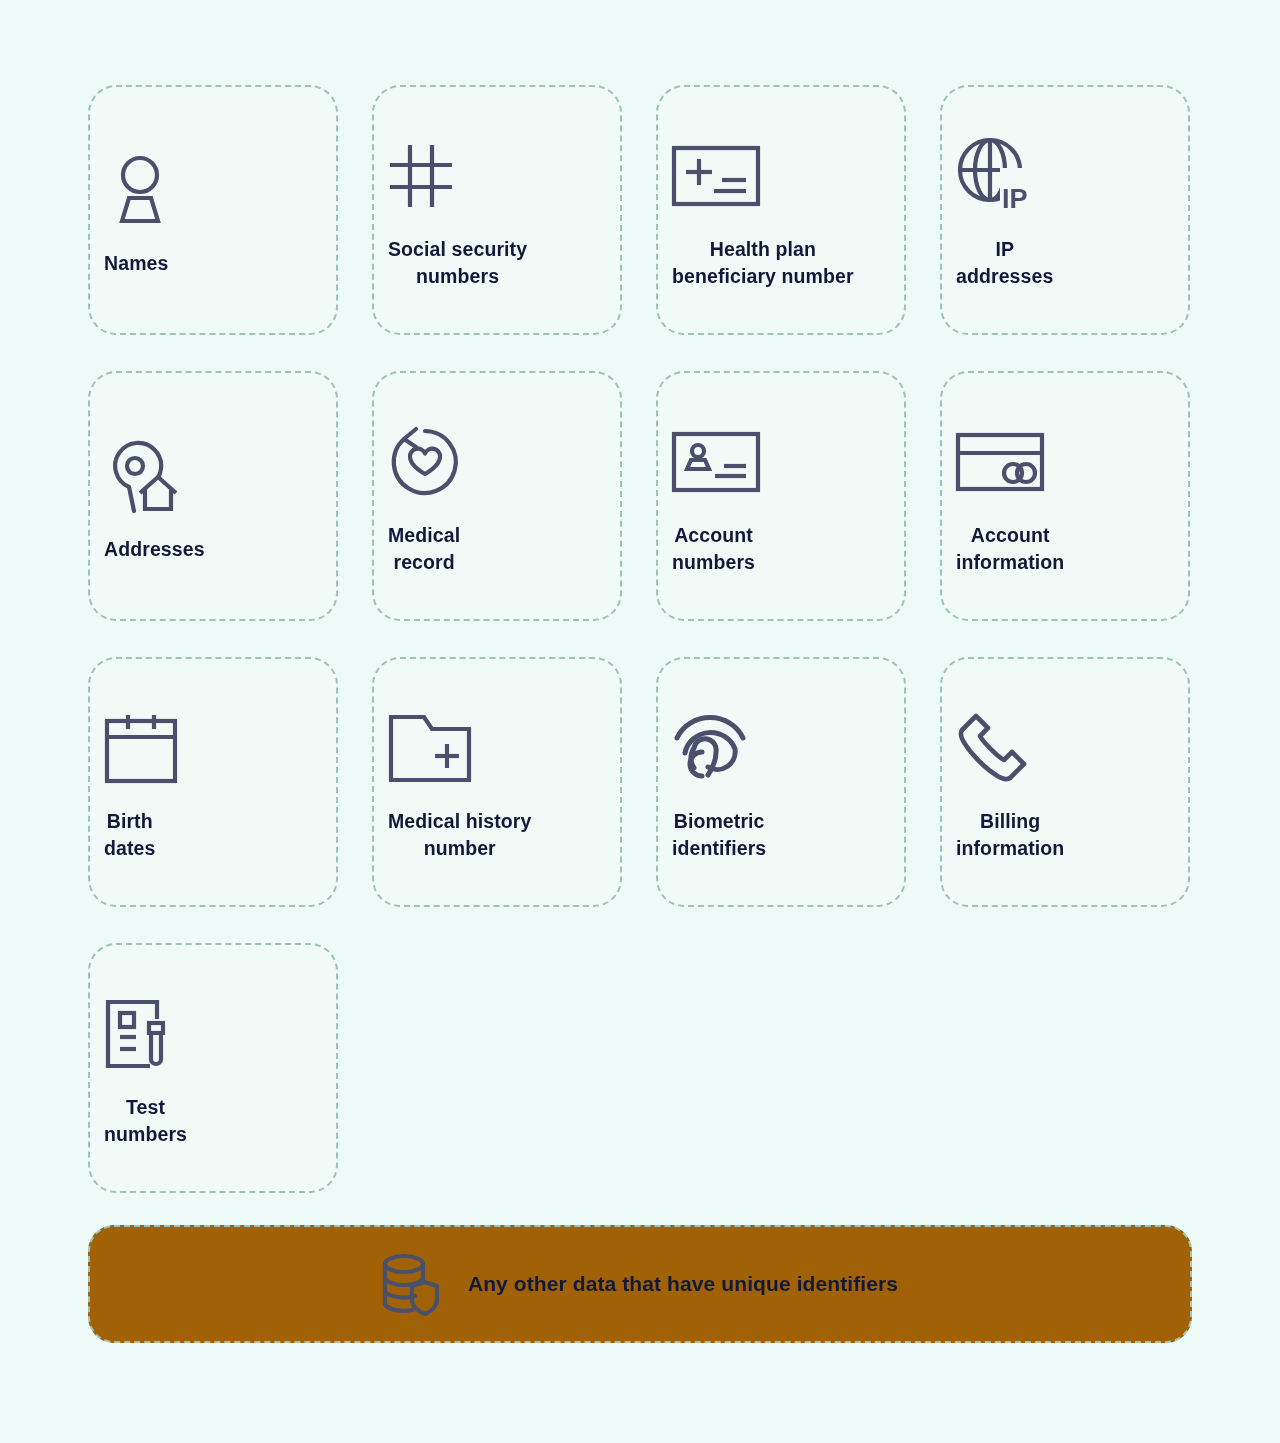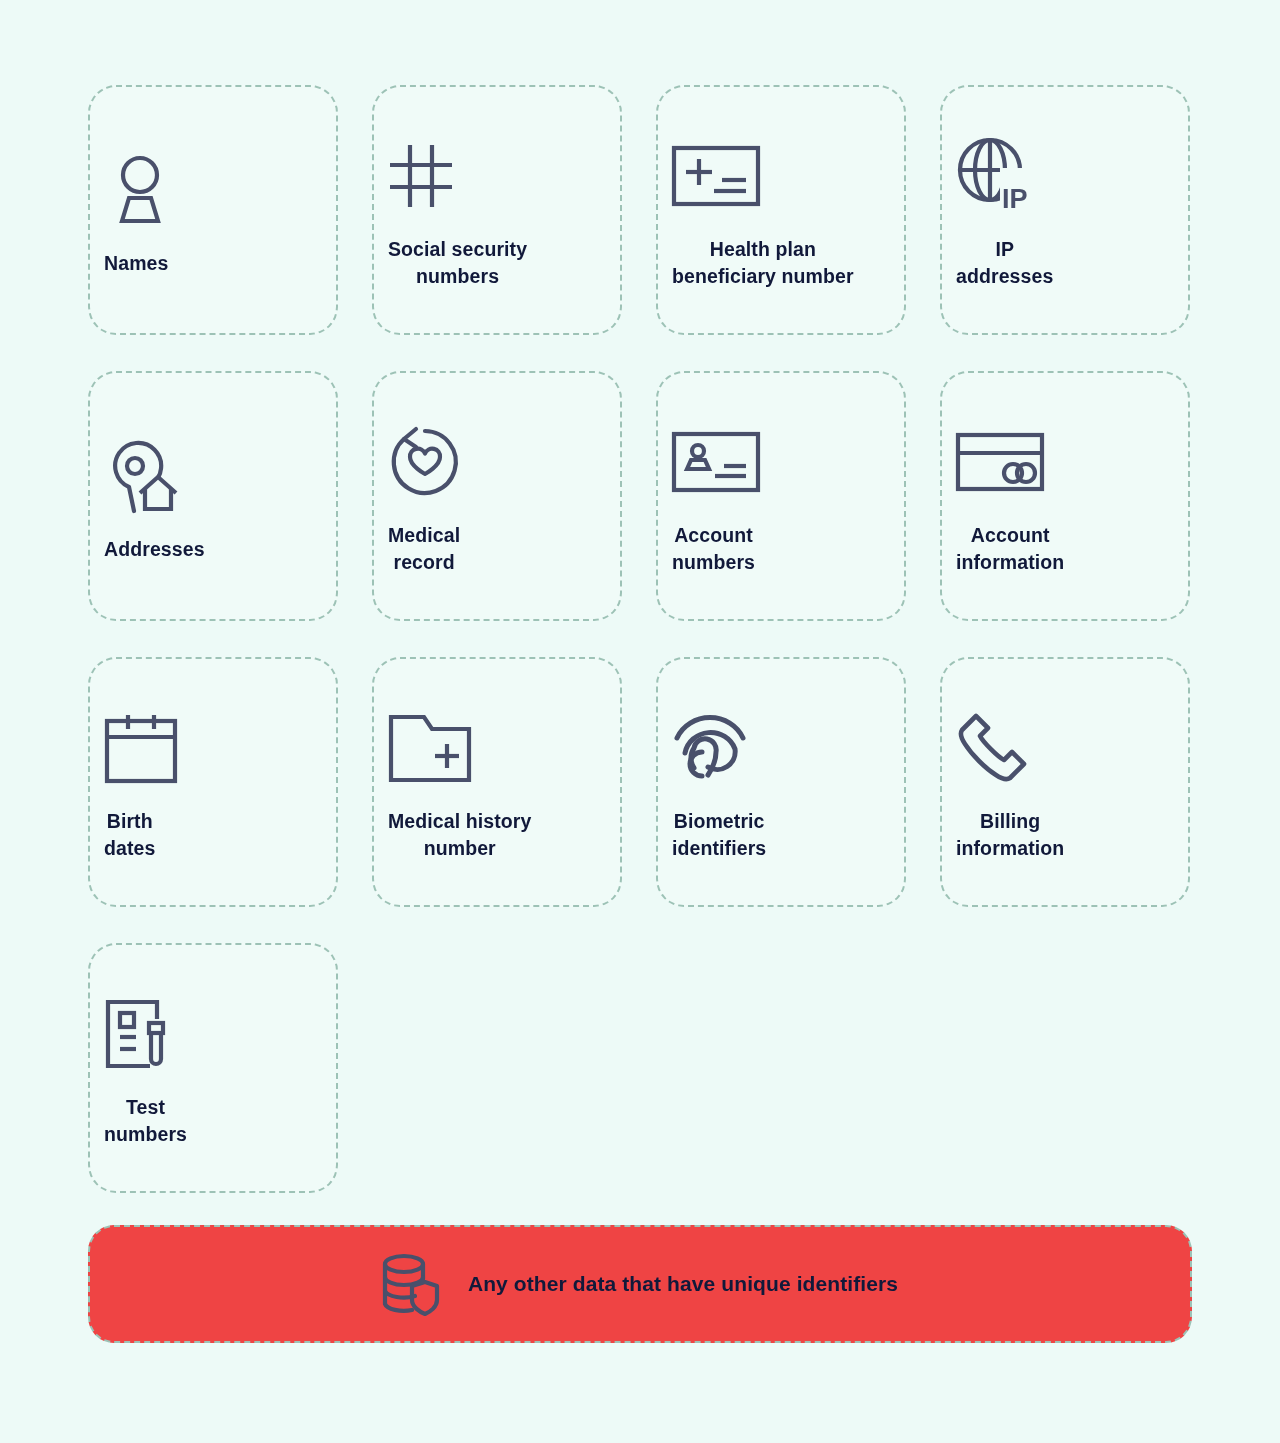--- a/index.html
+++ b/index.html
@@ -66,21 +66,21 @@
     white-space: pre-line;
   }
 
   .wide-card {
     box-sizing: border-box;
     margin-top: 32px;
     width: 1104px;
     height: 118px;
     border: 2px dashed #9dc2b6;
     border-radius: 26px;
-    background: #ef4444;
+    background: #a16207;
     display: flex;
     flex-direction: row;
     align-items: center;
     justify-content: center;
     gap: 30px;
   }
 
   .wide-card .icon-wrap {
     height: auto;
     margin-bottom: 0;

